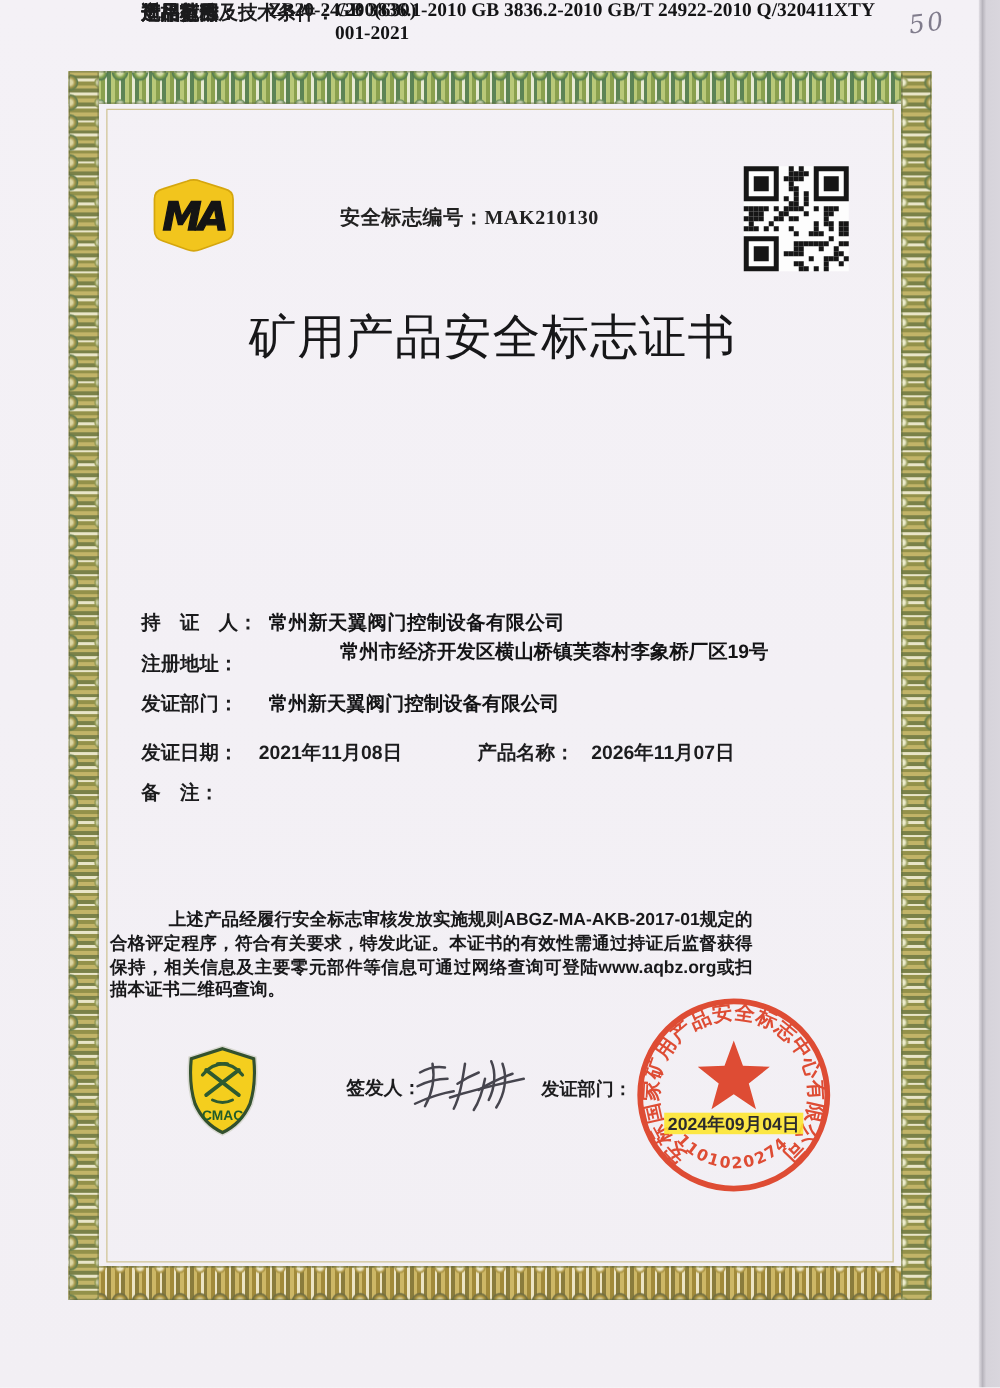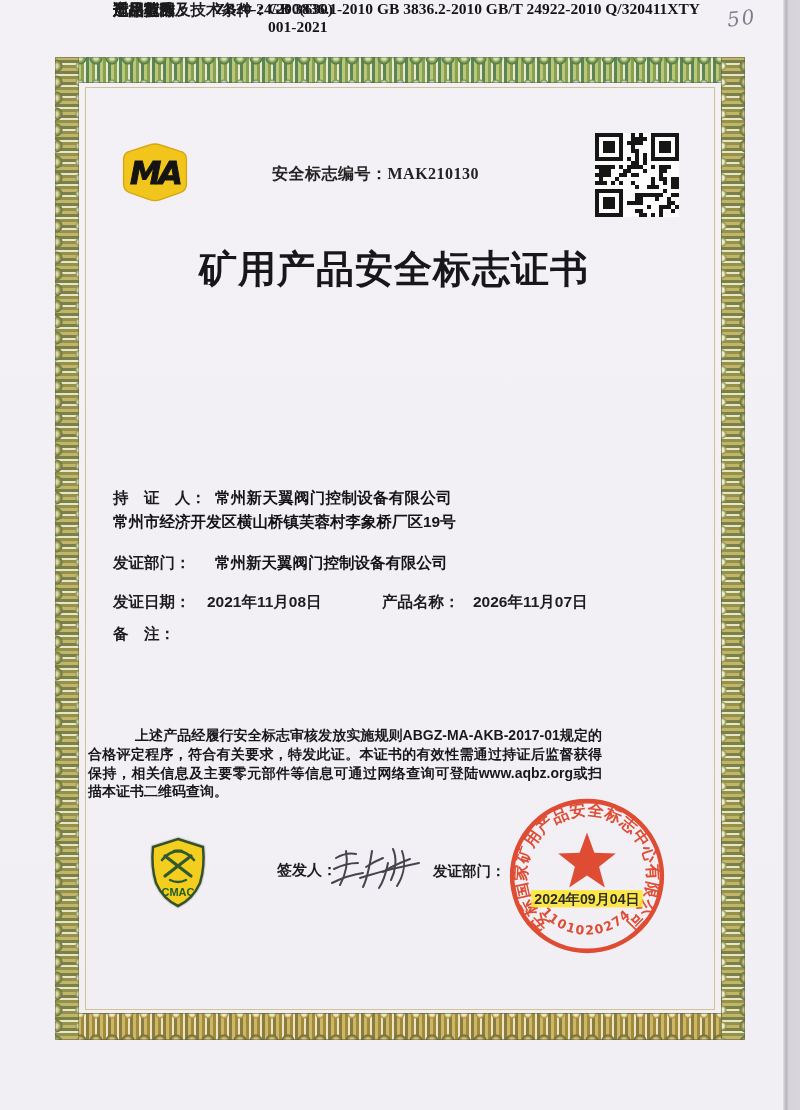--- a/index.html
+++ b/index.html
@@ -48,21 +48,21 @@
   .frame .inner-line{position:absolute;inset:30px;border:1px solid #cfc394;}
 
   
   .ma-logo{position:absolute;left:114px;top:137px;width:82px;height:72px;}
   .cert-line{position:absolute;left:272px;top:164px;font-size:16px;font-weight:600;
     font-family:"Liberation Serif",serif;letter-spacing:.5px;color:#222;}
   .qr{position:absolute;left:595px;top:133px;width:84px;height:84px;background:#fdfdfd;}
   .qm{position:absolute;width:4px;height:4px;background:#161616;}
 
   .title{position:absolute;left:0;top:244px;width:788px;text-align:center;
-    font-family:"Liberation Serif",serif;font-weight:700;font-size:38px;
+    font-family:"Liberation Serif",serif;font-weight:400;font-size:38px;
     letter-spacing:1px;color:#171719;}
 
   
   .row{position:absolute;left:113px;display:flex;align-items:flex-start;width:600px;}
   .row .lab{flex:0 0 102px;font-weight:700;font-size:15.5px;white-space:nowrap;color:#1b1b1d;}
   .row .val{font-family:"Liberation Serif",serif;font-weight:700;font-size:15.5px;color:#141416;}
   .row:nth-of-type(1){top:336px}
   .row:nth-of-type(2){top:367px}
   .row:nth-of-type(3){top:398px}
   .row:nth-of-type(4){top:429px}
@@ -249,20 +249,21 @@
       <div class="qm" style="left:8px;top:64px;width:12px;height:12px;background:#161616"></div>
     </div>
 
   <div class="title">矿用产品安全标志证书</div>
 
   <div class="row">
     <span class="lab">持　证　人：</span>
     <span class="val">常州新天翼阀门控制设备有限公司</span>
   </div>
   <div class="row">
+    <span class="lab">注册地址：</span>
     <span class="val">常州市经济开发区横山桥镇芙蓉村李象桥厂区19号</span>
   </div>
   <div class="row">
     <span class="lab">发证部门：</span>
     <span class="val">常州新天翼阀门控制设备有限公司</span>
   </div>
   <div class="row">
     <span class="lab">适用范围：</span>
   </div>
   <div class="row">

